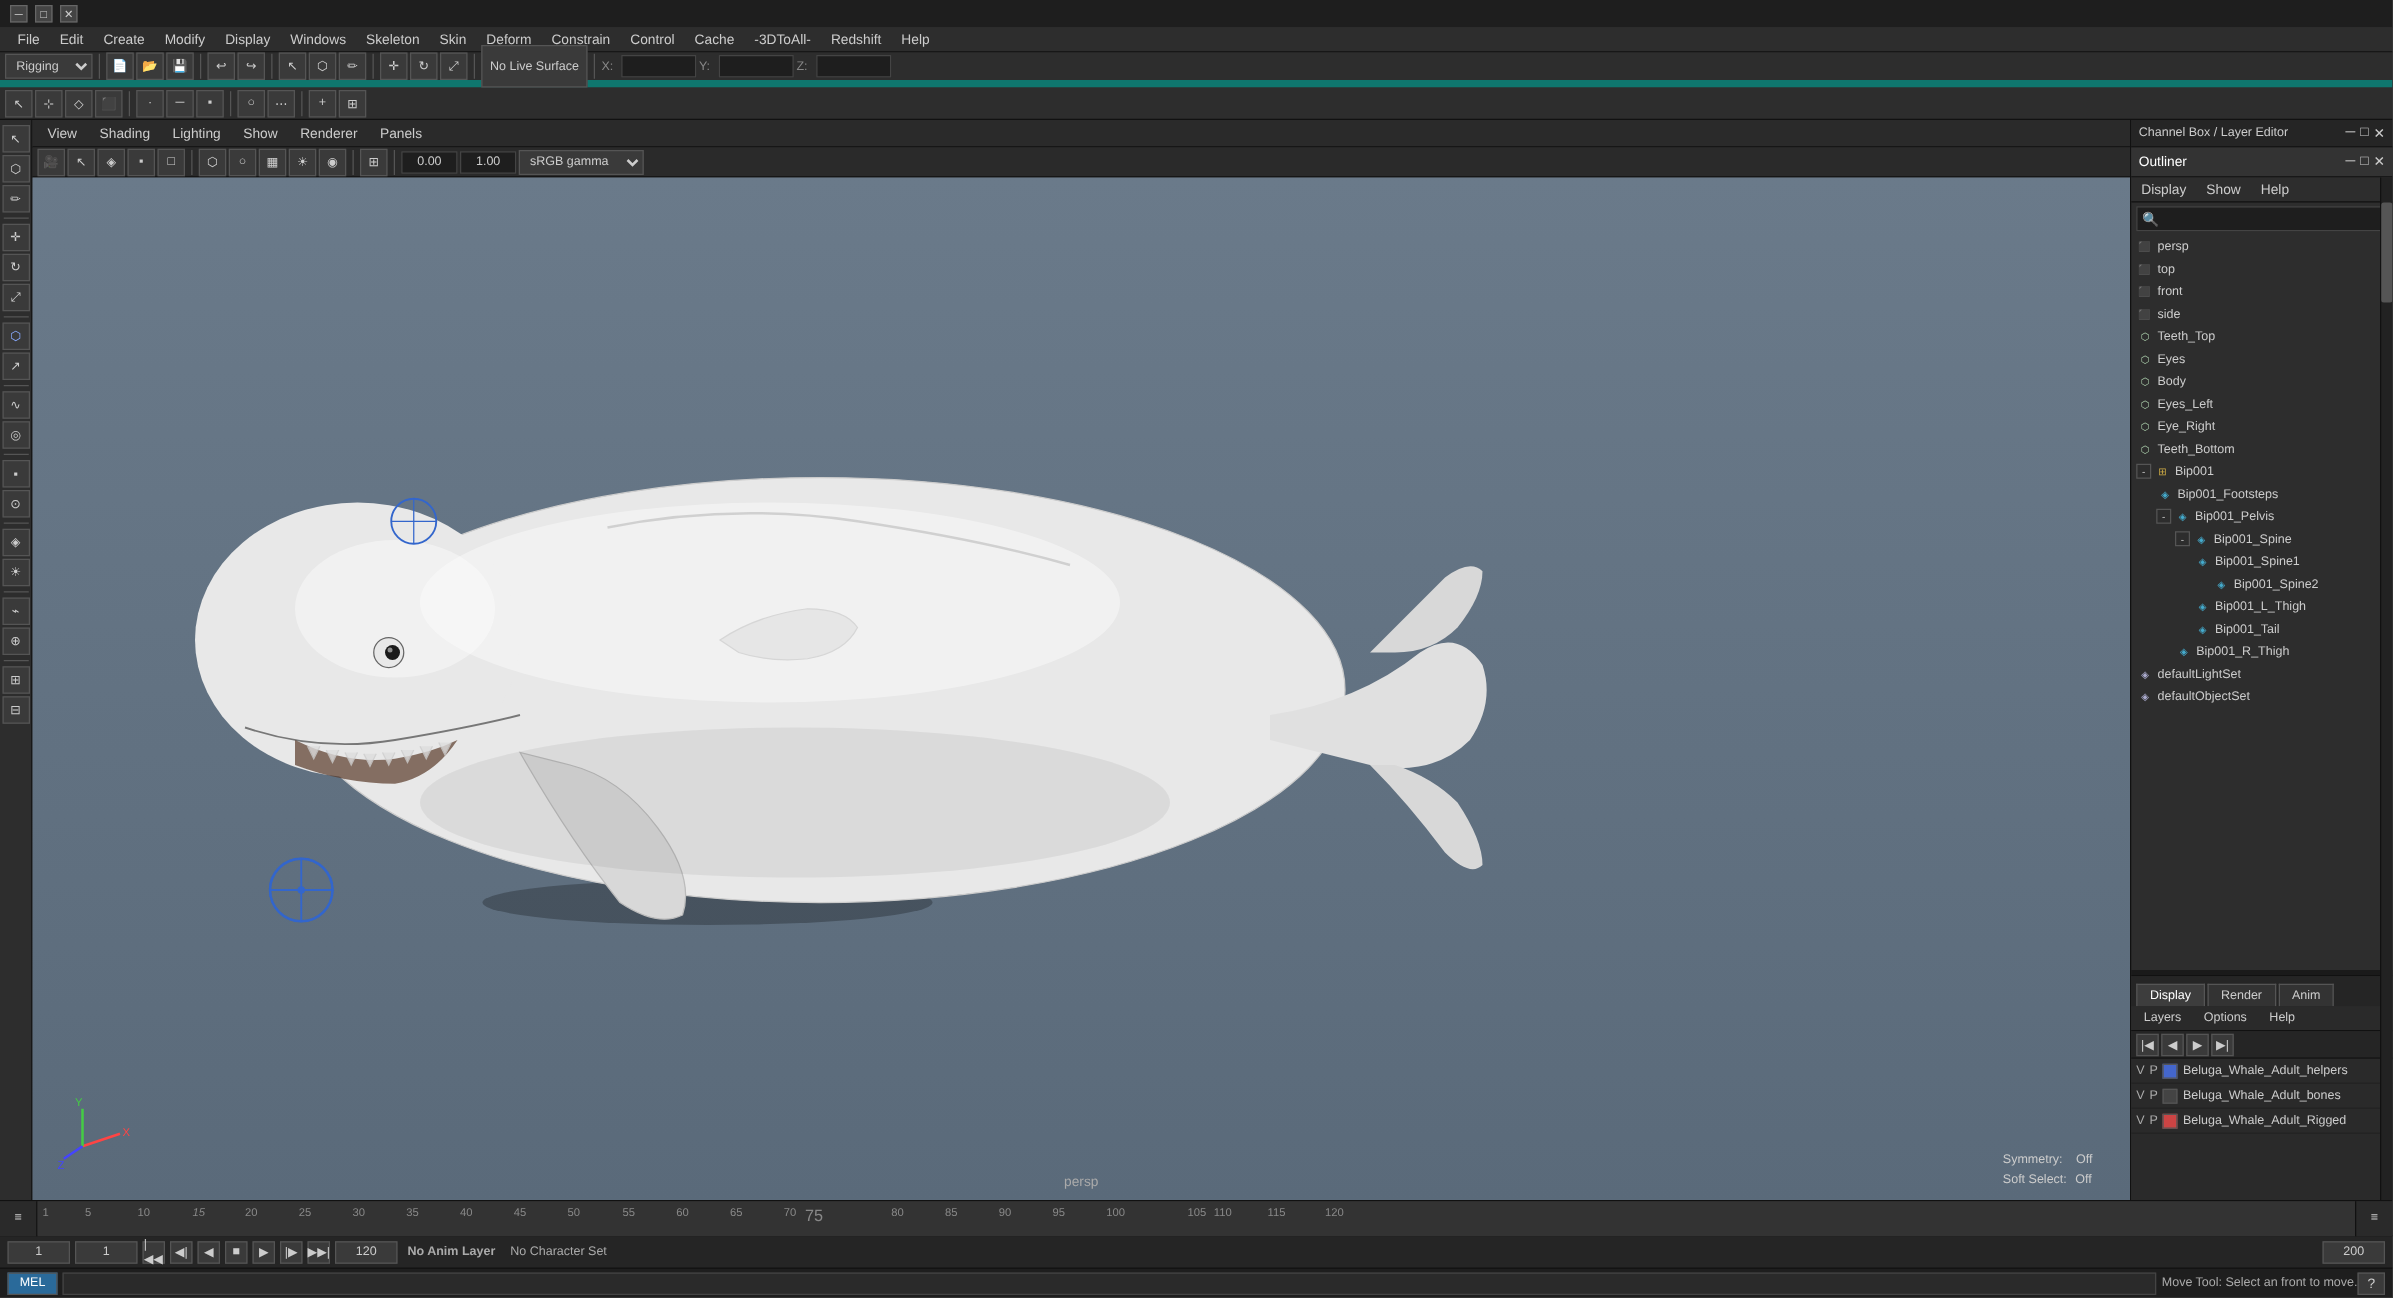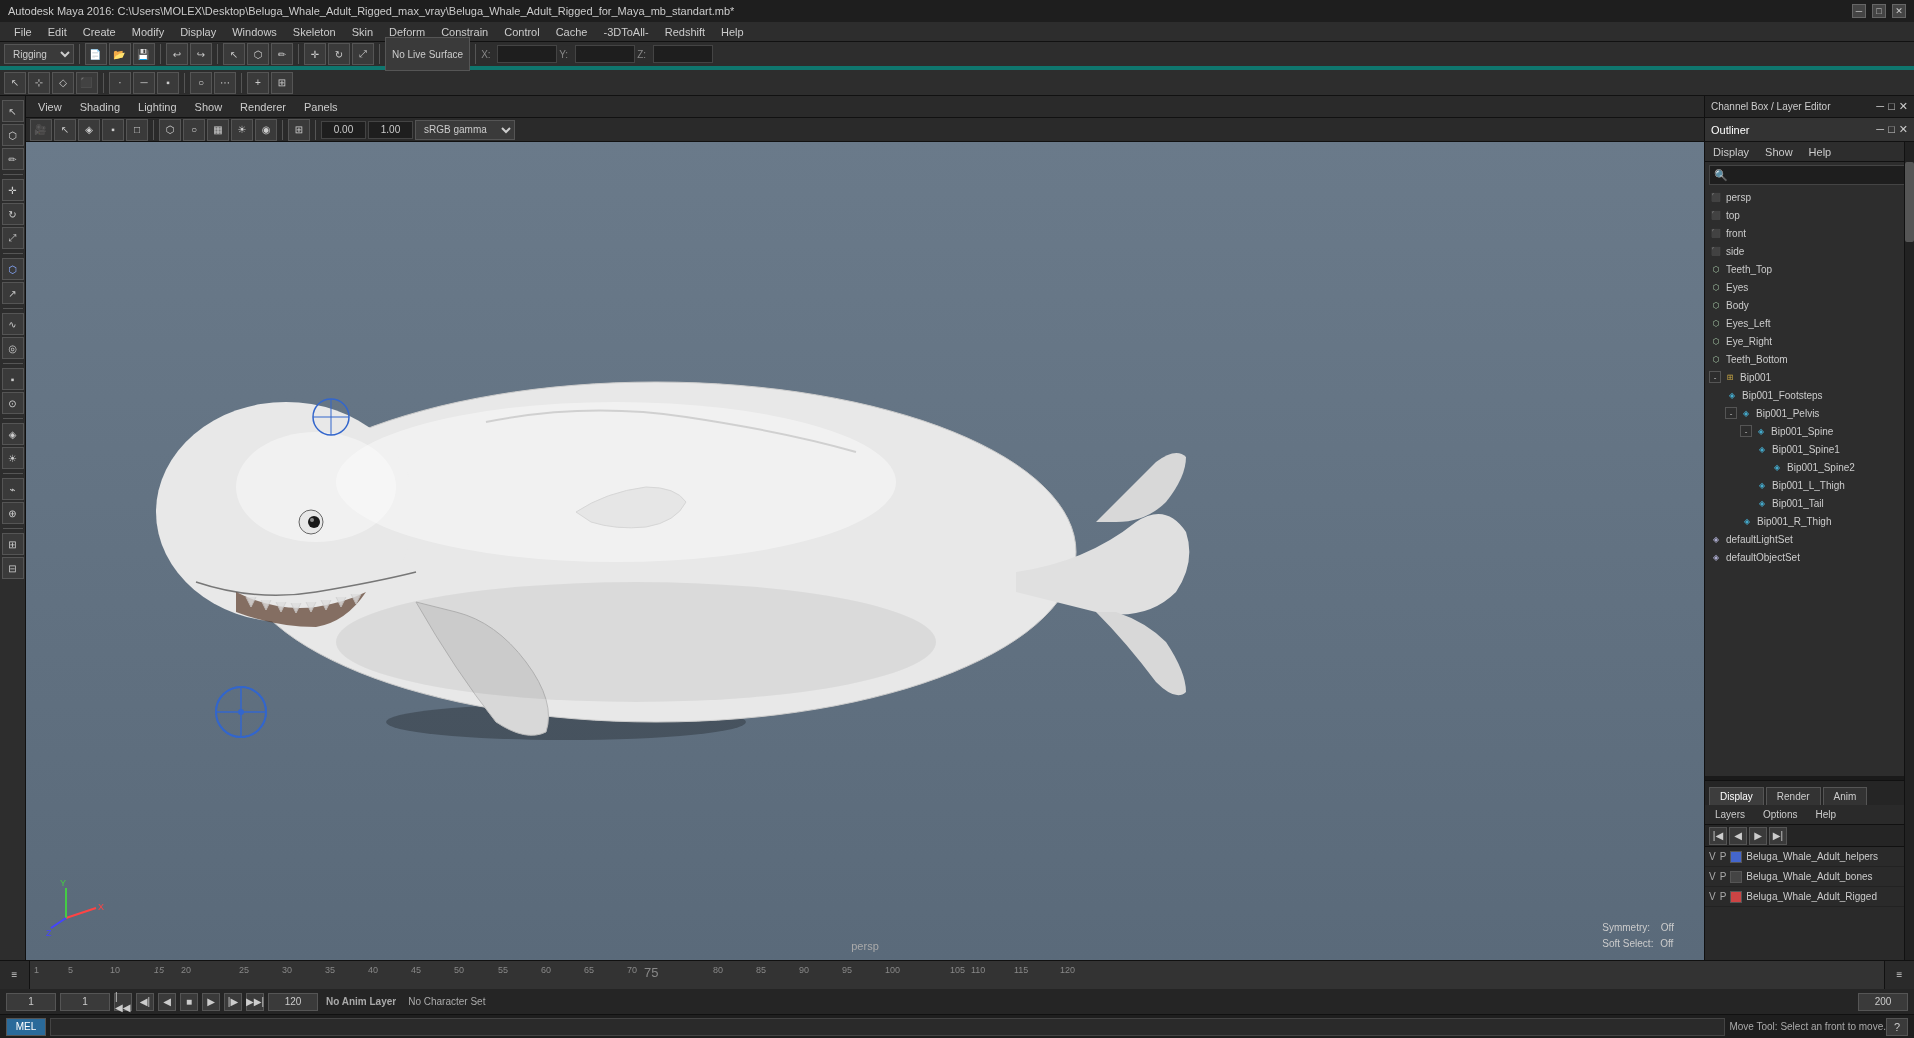--- a/index.html
+++ b/index.html
@@ -55,21 +55,21 @@
       color: #ccc;
     }
 
     
     #toolbar1 {
       height: 28px;
       background: #2d2d2d;
       display: flex;
       align-items: center;
       padding: 0 4px;
-      border-bottom: 4px solid #0f766e;
+      border-bottom: 6px solid #0f766e;
       gap: 2px;
     }
     .toolbar-select {
       height: 20px;
       background: #3a3a3a;
       border: 1px solid #555;
       color: #ccc;
       font-size: 10px;
       padding: 0 4px;
       min-width: 70px;
@@ -466,21 +466,20 @@
     
     #whale-container {
       position: absolute;
       top: 0; left: 0; right: 0; bottom: 0;
     }
   </style>
 </head>
 <body>
 
 <div id="title-bar">
-  <span class="title-text">Autodesk Maya 2016: C:\Users\MOLEX\Desktop\Beluga_Whale_Adult_Rigged_max_vray\Beluga_Whale_Adult_Rigged_for_Maya_mb_standart.mb*</span>
   <div class="window-controls">
     <div class="win-btn">─</div>
     <div class="win-btn">□</div>
     <div class="win-btn">✕</div>
   </div>
 </div>
 
 <div id="menu-bar">
   <span class="menu-item">File</span>
   <span class="menu-item">Edit</span>
@@ -893,21 +892,21 @@
 
 <div id="timeline-area">
   <div style="width:30px; height:28px; background:#2a2a2a; display:flex; align-items:center; justify-content:center; border-right:1px solid #111; font-size:10px; color:#ccc; cursor:pointer;">≡</div>
   <div id="time-ruler" style="position:relative; flex:1; height:28px; background:#333; overflow:hidden;">
 
     <div style="position:absolute; left:0; top:0; right:0; bottom:0; display:flex; align-items:flex-end; padding:0 2px;">
       <div style="position:absolute; left:4px; top:4px; font-size:9px; color:#888;">1</div>
       <div style="position:absolute; left:38px; top:4px; font-size:9px; color:#888;">5</div>
       <div style="position:absolute; left:80px; top:4px; font-size:9px; color:#888;">10</div>
       <div style="position:absolute; left:124px; top:4px; font-size:9px; color:#888;font-style:italic;">15</div>
-      <div style="position:absolute; left:151px; top:4px; font-size:9px; color:#888;">20</div>
+      <div style="position:absolute; left:166px; top:4px; font-size:9px; color:#888;">20</div>
       <div style="position:absolute; left:209px; top:4px; font-size:9px; color:#888;">25</div>
       <div style="position:absolute; left:252px; top:4px; font-size:9px; color:#888;">30</div>
       <div style="position:absolute; left:295px; top:4px; font-size:9px; color:#888;">35</div>
       <div style="position:absolute; left:338px; top:4px; font-size:9px; color:#888;">40</div>
       <div style="position:absolute; left:381px; top:4px; font-size:9px; color:#888;">45</div>
       <div style="position:absolute; left:424px; top:4px; font-size:9px; color:#888;">50</div>
       <div style="position:absolute; left:468px; top:4px; font-size:9px; color:#888;">55</div>
       <div style="position:absolute; left:511px; top:4px; font-size:9px; color:#888;">60</div>
       <div style="position:absolute; left:554px; top:4px; font-size:9px; color:#888;">65</div>
       <div style="position:absolute; left:597px; top:4px; font-size:9px; color:#888;">70</div>

